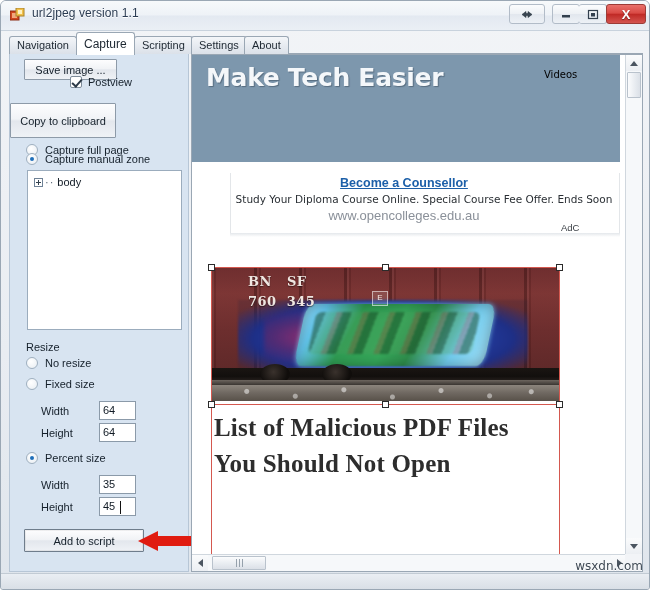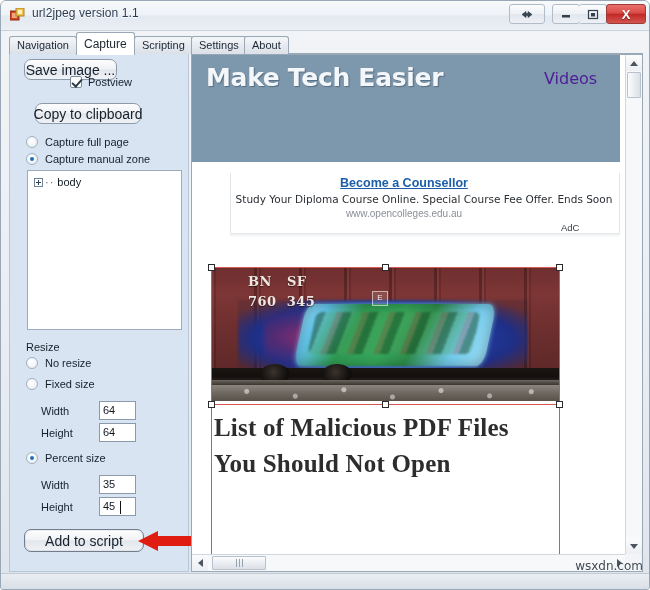--- a/index.html
+++ b/index.html
@@ -89,29 +89,29 @@
     position:absolute;left:8px;top:53px;width:180px;height:518px;
     background:#d8e4f1;
     border:1px solid #b7c6d6;
     border-top:none;
     box-sizing:border-box;
   }
   .btn{
     position:absolute;
     box-sizing:border-box;
     border:1px solid #8d9aa8;
-    border-radius:7px;
+    border-radius:1px;
     background:linear-gradient(180deg,#fdfdfe 0%,#f1f3f6 45%,#e3e7ed 52%,#eff2f6 100%);
-    font-size:14px;color:#15202b;
+    font-size:11px;color:#15202b;
     display:flex;align-items:center;justify-content:center;
     cursor:default;
     white-space:nowrap;
   }
   #save-image-btn{left:14px;top:5px;width:93px;height:21px;}
-  #copy-clip-btn{left:25px;top:49px;width:106px;height:21px;}
+  #copy-clip-btn{left:0;top:49px;width:106px;height:35px;}
   #add-script-btn{left:14px;top:475px;width:120px;height:23px;border:1px solid #6f7d8c;
     box-shadow:0 0 0 1px rgba(0,0,0,.06) inset;}
 
   .checkrow{position:absolute;display:flex;align-items:center;white-space:nowrap;}
   #postview-row{left:15px;top:22px;padding-left:45px;}
   .checkbox{
     width:12px;height:12px;box-sizing:border-box;
     border:1px solid #7d8b99;background:#fff;border-radius:2px;
     margin-right:6px;position:relative;
   }
@@ -125,21 +125,21 @@
   .radio{
     width:12px;height:12px;box-sizing:border-box;border-radius:50%;
     border:1px solid #9fb0c0;
     background:radial-gradient(circle at 40% 35%,#ffffff 0%,#eef2f6 70%,#dee6ee 100%);
     margin-right:7px;position:relative;
   }
   .radio.on:after{
     content:"";position:absolute;left:3px;top:3px;width:4px;height:4px;border-radius:50%;
     background:#1f6fba;
   }
-  #rad-full{left:16px;top:82px;}
+  #rad-full{left:16px;top:90px;}
   #rad-manual{left:16px;top:99px;}
   #rad-noresize{left:16px;top:303px;}
   #rad-fixed{left:16px;top:324px;}
   #rad-percent{left:16px;top:398px;}
 
   
   #treebox{
     position:absolute;left:17px;top:116px;width:155px;height:160px;
     background:#fff;border:1px solid #9bacbd;box-sizing:border-box;
   }
@@ -198,21 +198,21 @@
   #site-logo{
     position:absolute;left:14px;top:8px;
     font-family:"DejaVu Sans", sans-serif;
     font-size:25px;font-weight:bold;color:#f4f7fa;
     letter-spacing:-0.3px;
     text-shadow:1px 1px 1px rgba(40,55,70,.45);
     white-space:nowrap;
   }
   #site-videos{
     position:absolute;left:352px;top:14px;
-    font-size:16px;color:#4c1d95;
+    font-size:10px;color:#000000;
     font-family:"DejaVu Sans", sans-serif;
     white-space:nowrap;
   }
 
   #ad-block{
     position:absolute;left:38px;top:118px;width:390px;height:60px;
     background:#fff;border-left:1px solid #e3e6e9;border-right:1px solid #e3e6e9;
     box-sizing:border-box;
   }
   #ad-title{
@@ -220,21 +220,21 @@
     font-size:12.5px;color:#1c5fa8;font-weight:bold;
     text-decoration:underline;white-space:nowrap;
   }
   #ad-desc{
     position:absolute;left:0;top:20px;width:386px;text-align:center;
     font-size:10.5px;color:#2a2f34;white-space:nowrap;
     font-family:"DejaVu Sans", sans-serif;
   }
   #ad-url{
     position:absolute;left:0;top:35px;width:346px;text-align:center;
-    font-size:10px;color:#8a9099;white-space:nowrap;
+    font-size:13px;color:#8a9099;white-space:nowrap;
   }
   #ad-choices{
     position:absolute;left:330px;top:49px;font-size:9.5px;color:#3a3f45;white-space:nowrap;
   }
   #ad-shadow{
     position:absolute;left:38px;top:178px;width:390px;height:4px;
     background:linear-gradient(180deg,rgba(225,229,233,.9),rgba(255,255,255,0));
   }
 
   

